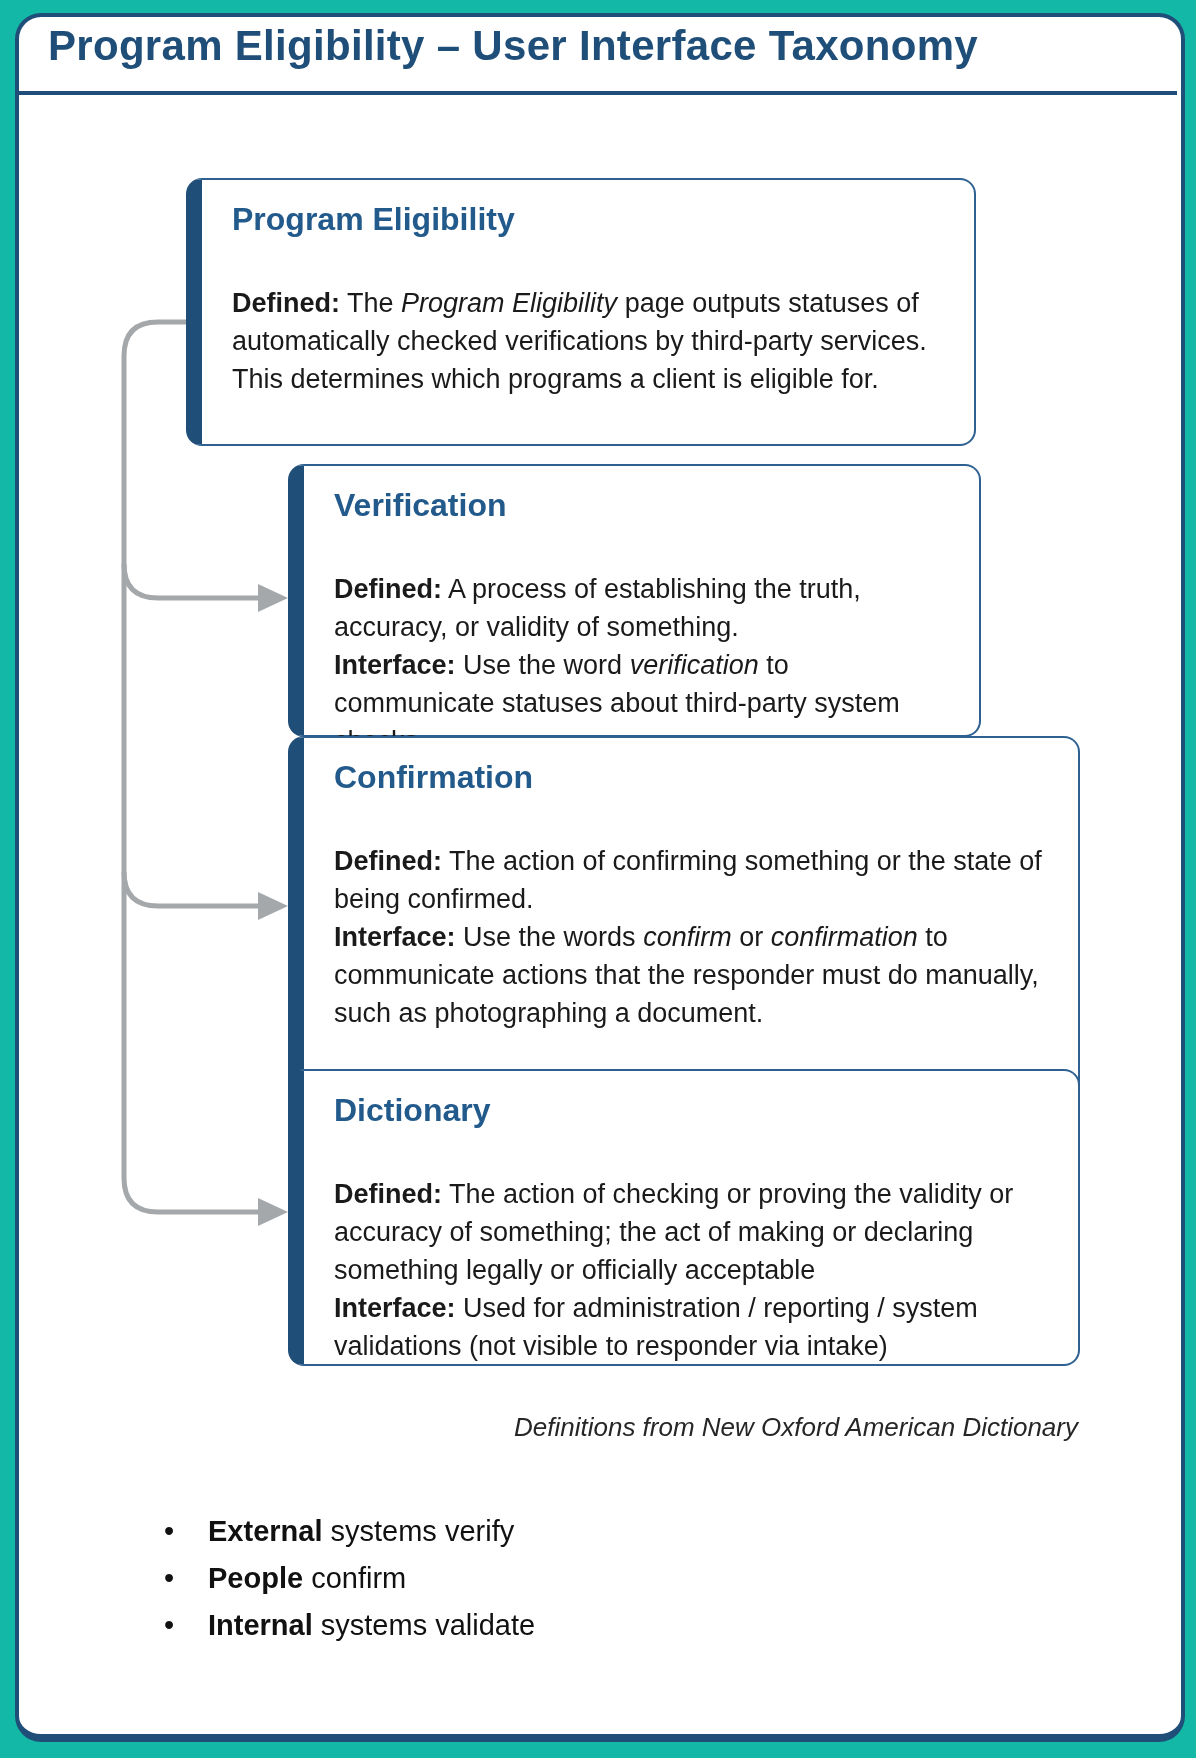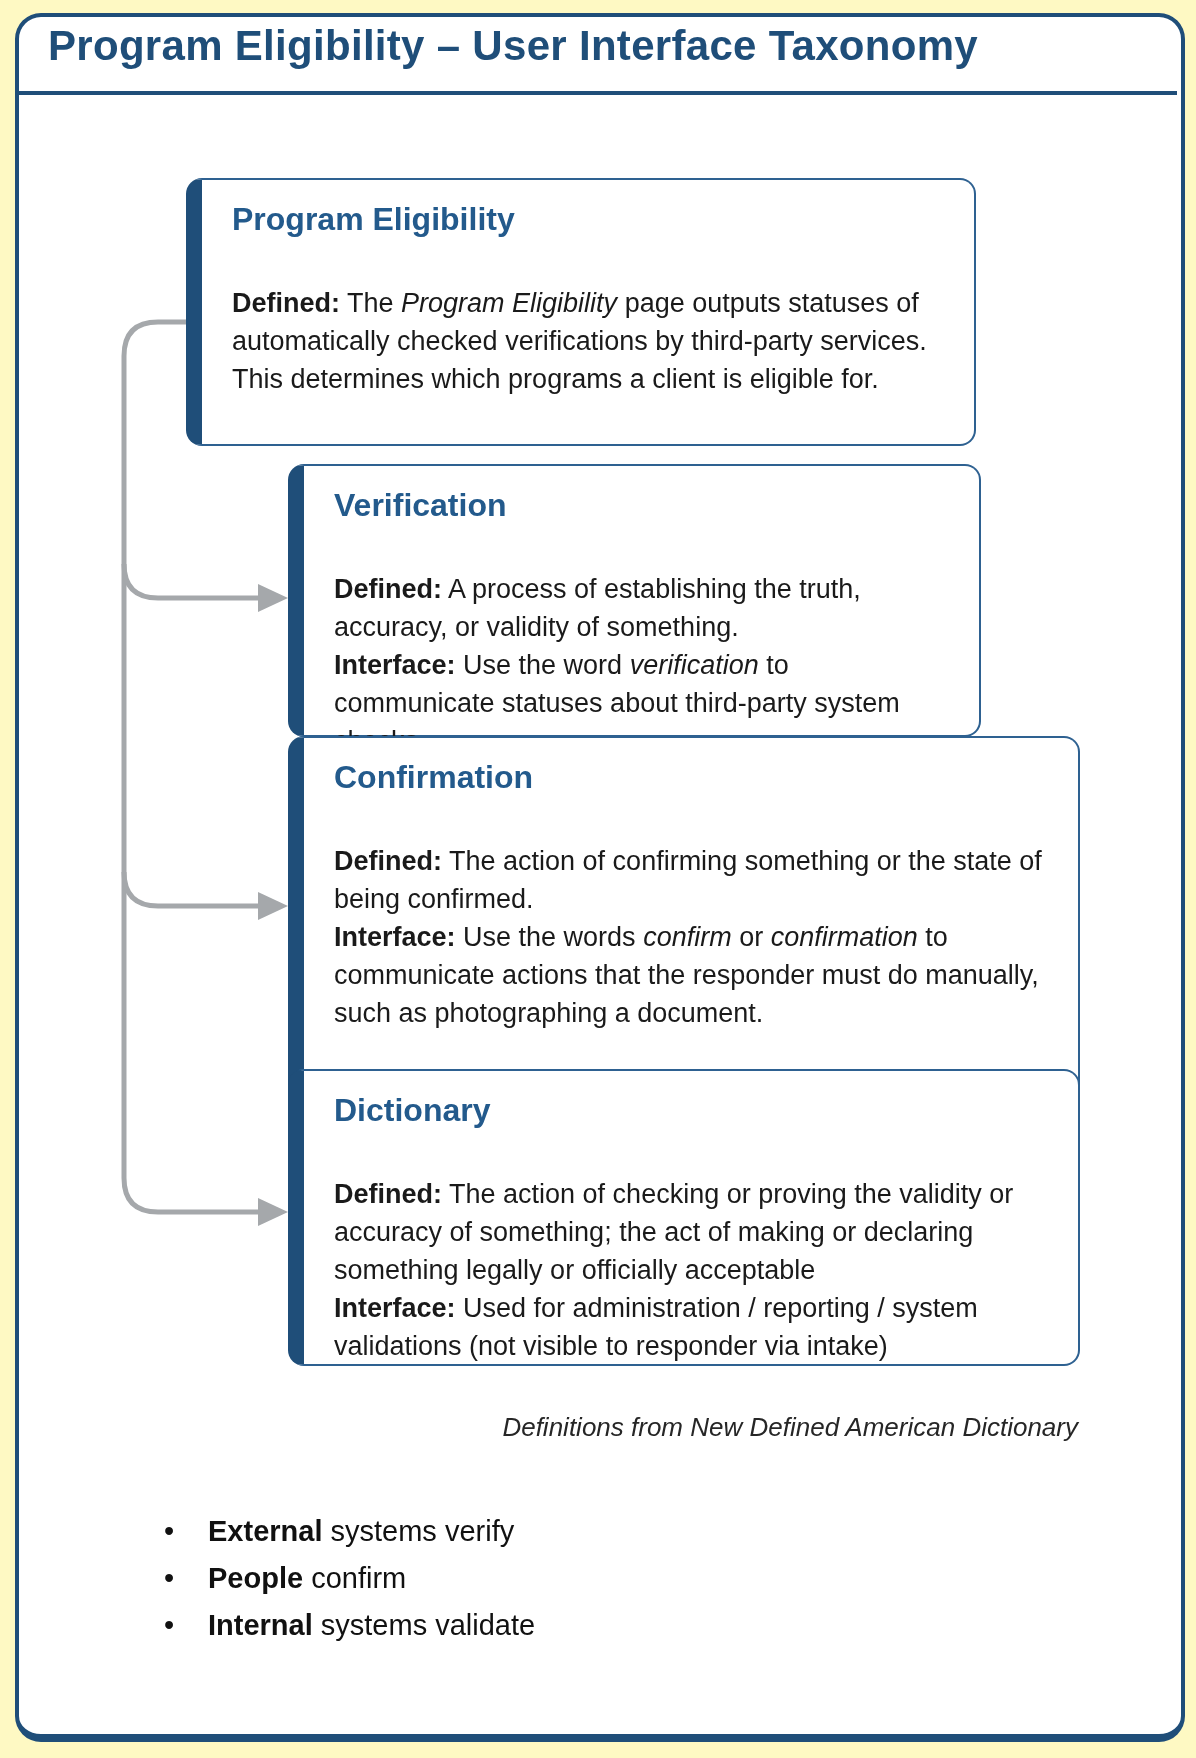--- a/index.html
+++ b/index.html
@@ -1,21 +1,21 @@
 <!DOCTYPE html>
 <html><head>
 <meta charset="utf-8">
 <style>
   html,body { margin:0; padding:0; }
   body { background:#eef1f5; font-family:"Liberation Sans", sans-serif; }
 
   .canvas {
     position:relative;
     width:1196px; height:1758px;
-    background:#fef9c3;
+    background:#14b8a6;
     overflow:hidden;
   }
 
   .card {
     position:absolute;
     left:15px; top:13px;
     width:1170px; height:1729px;
     box-sizing:border-box;
     background:#ffffff;
     border:4px solid #1f4e79;
@@ -146,21 +146,21 @@
   </div>
 
   <div class="def-box" id="box-validation">
     <h2>Dictionary</h2>
     <div class="box-body">
         <div><span style="font-weight: bold;">Defined:</span><span> The action of checking or proving the validity or accuracy of something; the act of making or declaring something legally or officially acceptable</span></div>
         <div><span style="font-weight: bold;">Interface:</span><span> Used for administration / reporting / system validations (not visible to responder via intake)</span></div>
       </div>
   </div>
 
-  <div class="footnote">Definitions from New Defined American Dictionary</div>
+  <div class="footnote">Definitions from New Oxford American Dictionary</div>
 
   <ul class="bullet-list">
     <li class="bullet-item">
       <span class="bullet-dot">•</span>
       <span class="bullet-text">
           <div><span style="font-weight: bold;">External</span><span> systems verify</span></div>
         </span>
     </li>
     <li class="bullet-item">
       <span class="bullet-dot">•</span>

